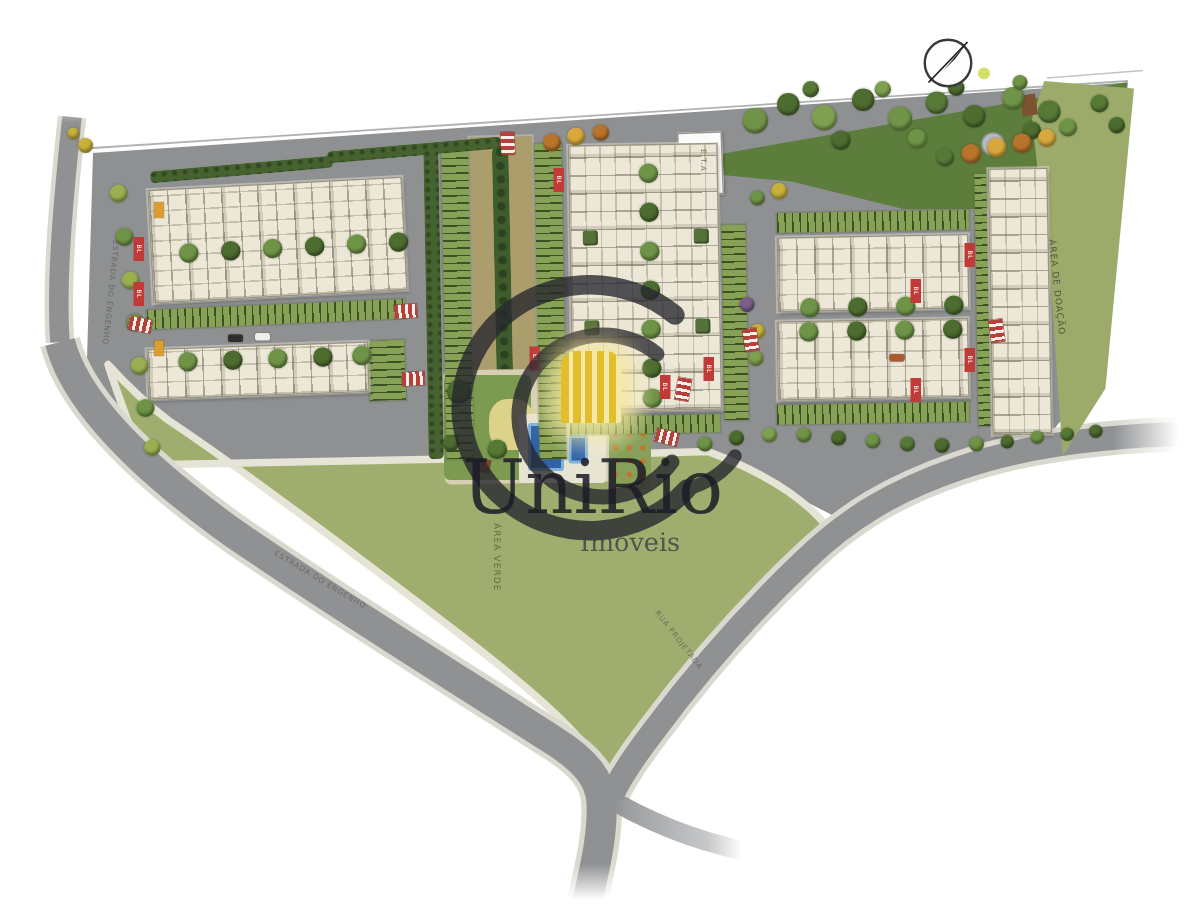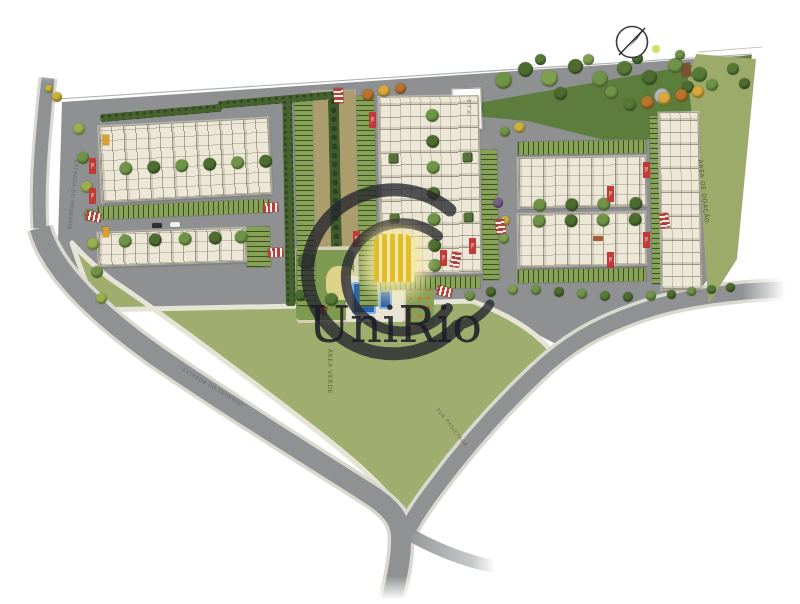--- a/index.html
+++ b/index.html
@@ -106,20 +106,21 @@
       <g fill="none" stroke="#26262e" stroke-linecap="round">
         <path d="M 200,60 A 86,82 0 1 0 208,176" stroke-width="13"></path>
         <path d="M 188,86 A 56,54 0 1 0 198,158" stroke-width="10"></path>
         <path d="M 208,176 C 222,172 234,164 240,154" stroke-width="9"></path>
       </g>
     </svg>
     <div style="left:374px;top:234px;width:40px;height:48px;border-radius:10px 10px 2px 2px;
                 background:repeating-linear-gradient(90deg,#e2be2c 0 5px,#f4e9a8 5px 8px);
                 box-shadow:0 0 16px 6px rgba(244,228,140,.75);"></div>
     <div style="left:240px;top:296px;width:310px;text-align:center;font-family:'DejaVu Serif',serif;font-size:50px;color:#1c1c26;opacity:.86;">UniRio</div>
+    <div style="left:330px;top:352px;width:180px;text-align:center;font-family:'DejaVu Serif',serif;font-size:17px;color:#3f3f45;opacity:.8;">Imóveis</div>
   </div>
 
   <svg id="compass" width="84" height="52" viewBox="0 0 84 52" style="left:608px;top:16px;">
     <circle cx="24" cy="26" r="15.5" fill="#fefefe" stroke="#3a3a3a" stroke-width="1.6"></circle>
     <path d="M 11,39 L 37,12" stroke="#1e1e1e" stroke-width="1.2" fill="none"></path>
     <path d="M 37,12 L 21,31 L 29,23 Z" fill="#1a1a1a"></path>
     <circle cx="48" cy="33" r="4" fill="#ccd94e" opacity=".85"></circle>
   </svg>
 
 <div class="pstrip d90" style="left: 98px; top: 203px; width: 172px; height: 13px; transform: rotate(-2.5deg);"></div>

